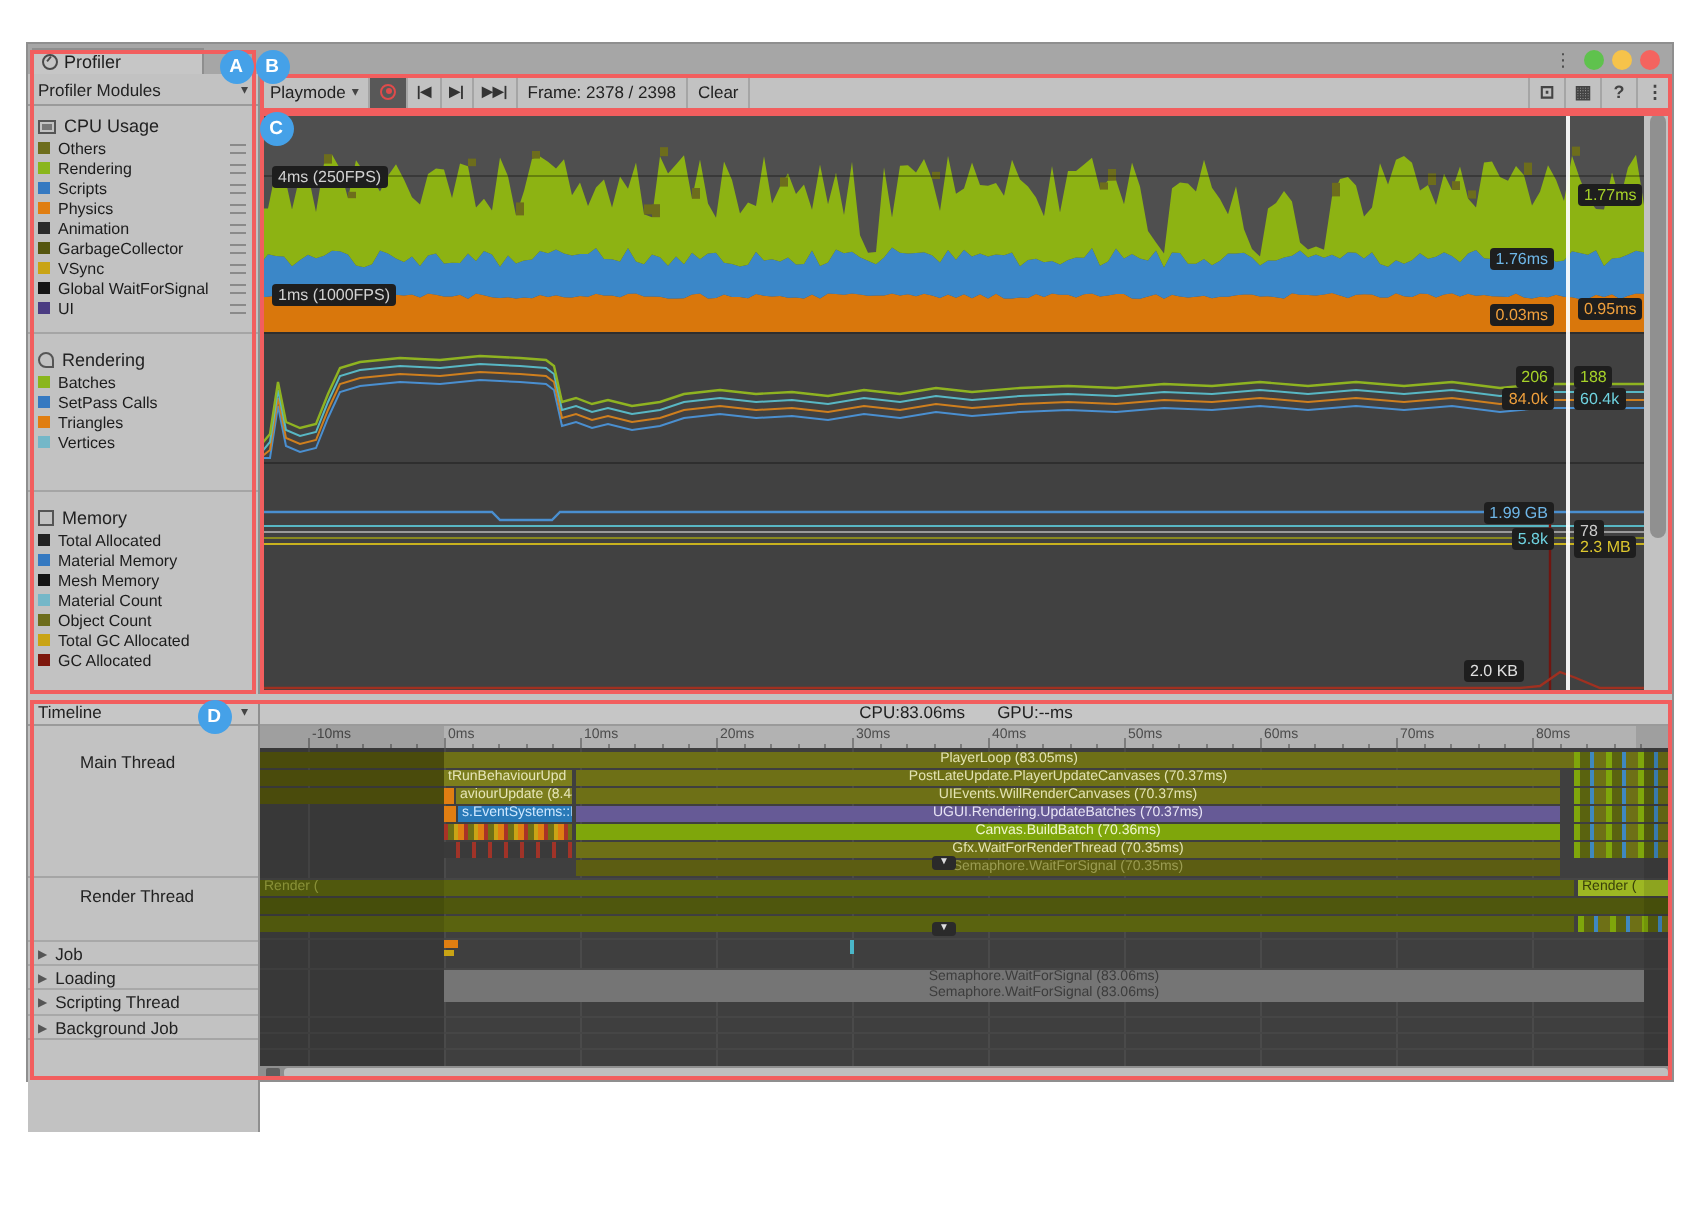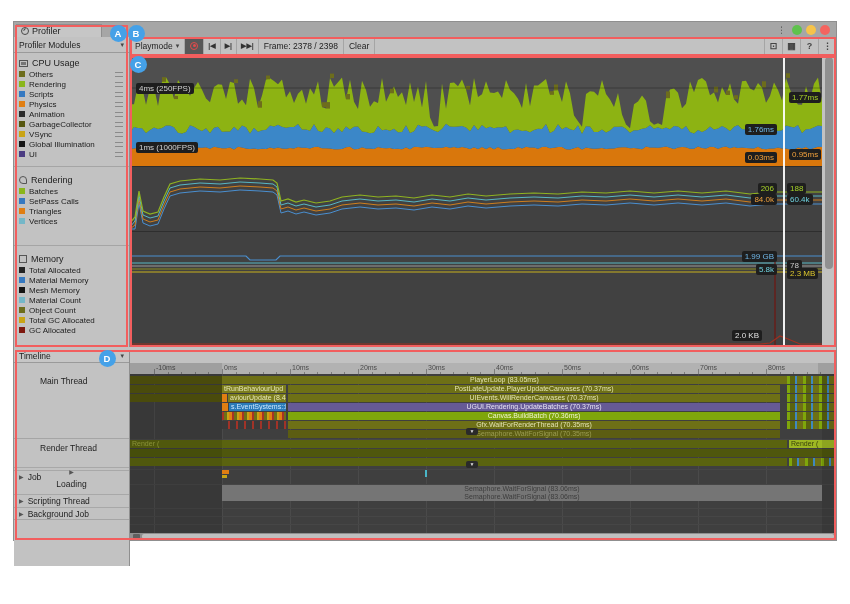--- a/index.html
+++ b/index.html
@@ -149,21 +149,21 @@
               <span>GarbageCollector</span>
               <div class="handle"></div>
             </div>
             <div class="mitem">
               <div class="sw" style="background: rgb(201, 164, 21);"></div>
               <span>VSync</span>
               <div class="handle"></div>
             </div>
             <div class="mitem">
               <div class="sw" style="background: rgb(22, 22, 22);"></div>
-              <span>Global Illumination</span>
+              <span>Global WaitForSignal</span>
               <div class="handle"></div>
             </div>
             <div class="mitem">
               <div class="sw" style="background: rgb(75, 60, 130);"></div>
               <span>UI</span>
               <div class="handle"></div>
             </div>
           </div>
           <div class="sep" style="top: 129px;"></div>
           <div class="msection" style="top: 137px;">
@@ -331,35 +331,39 @@
           <span>Timeline</span>
           <span class="arrow">▾</span>
         </div>
       <div class="threadlab" style="top: 26px;">Main Thread</div>
           <div class="threadlab" style="top: 93px;">Render Thread</div>
           <div class="sep" style="top: 88px;"></div>
           <div class="grow" style="top: 120px;">
             <span class="tri">▶</span>
             <span>Job</span>
           </div>
-          <div class="grow" style="top: 117px; flex-direction: column;">
+          <div class="grow" style="top: 132px;">
             <span class="tri">▶</span>
             <span>Loading</span>
           </div>
           <div class="grow" style="top: 144px;">
             <span class="tri">▶</span>
             <span>Scripting Thread</span>
           </div>
           <div class="grow" style="top: 157px;">
             <span class="tri">▶</span>
             <span>Background Job</span>
           </div>
           <div class="sep" style="top: 169px;"></div>
         </div>
       <div class="tl-right">
+        <div class="tl-hdr">
+          <span>CPU:83.06ms</span>
+          <span>GPU:--ms</span>
+        </div>
         <div class="tl-ruler" id="ruler">
             <div class="rtick" style="left: 24px; height: 2px;"></div>
             <div class="rtick" style="left: 37.6px; height: 2px;"></div>
             <div class="rtick" style="left: 51.2px; height: 2px;"></div>
             <div class="rtick" style="left: 64.8px; height: 2px;"></div>
             <div class="rtick" style="left: 78.4px; height: 2px;"></div>
             <div class="rtick" style="left: 92px; height: 2px;"></div>
             <div class="rtick" style="left: 105.6px; height: 2px;"></div>
             <div class="rtick" style="left: 119.2px; height: 2px;"></div>
             <div class="rtick" style="left: 132.8px; height: 2px;"></div>

